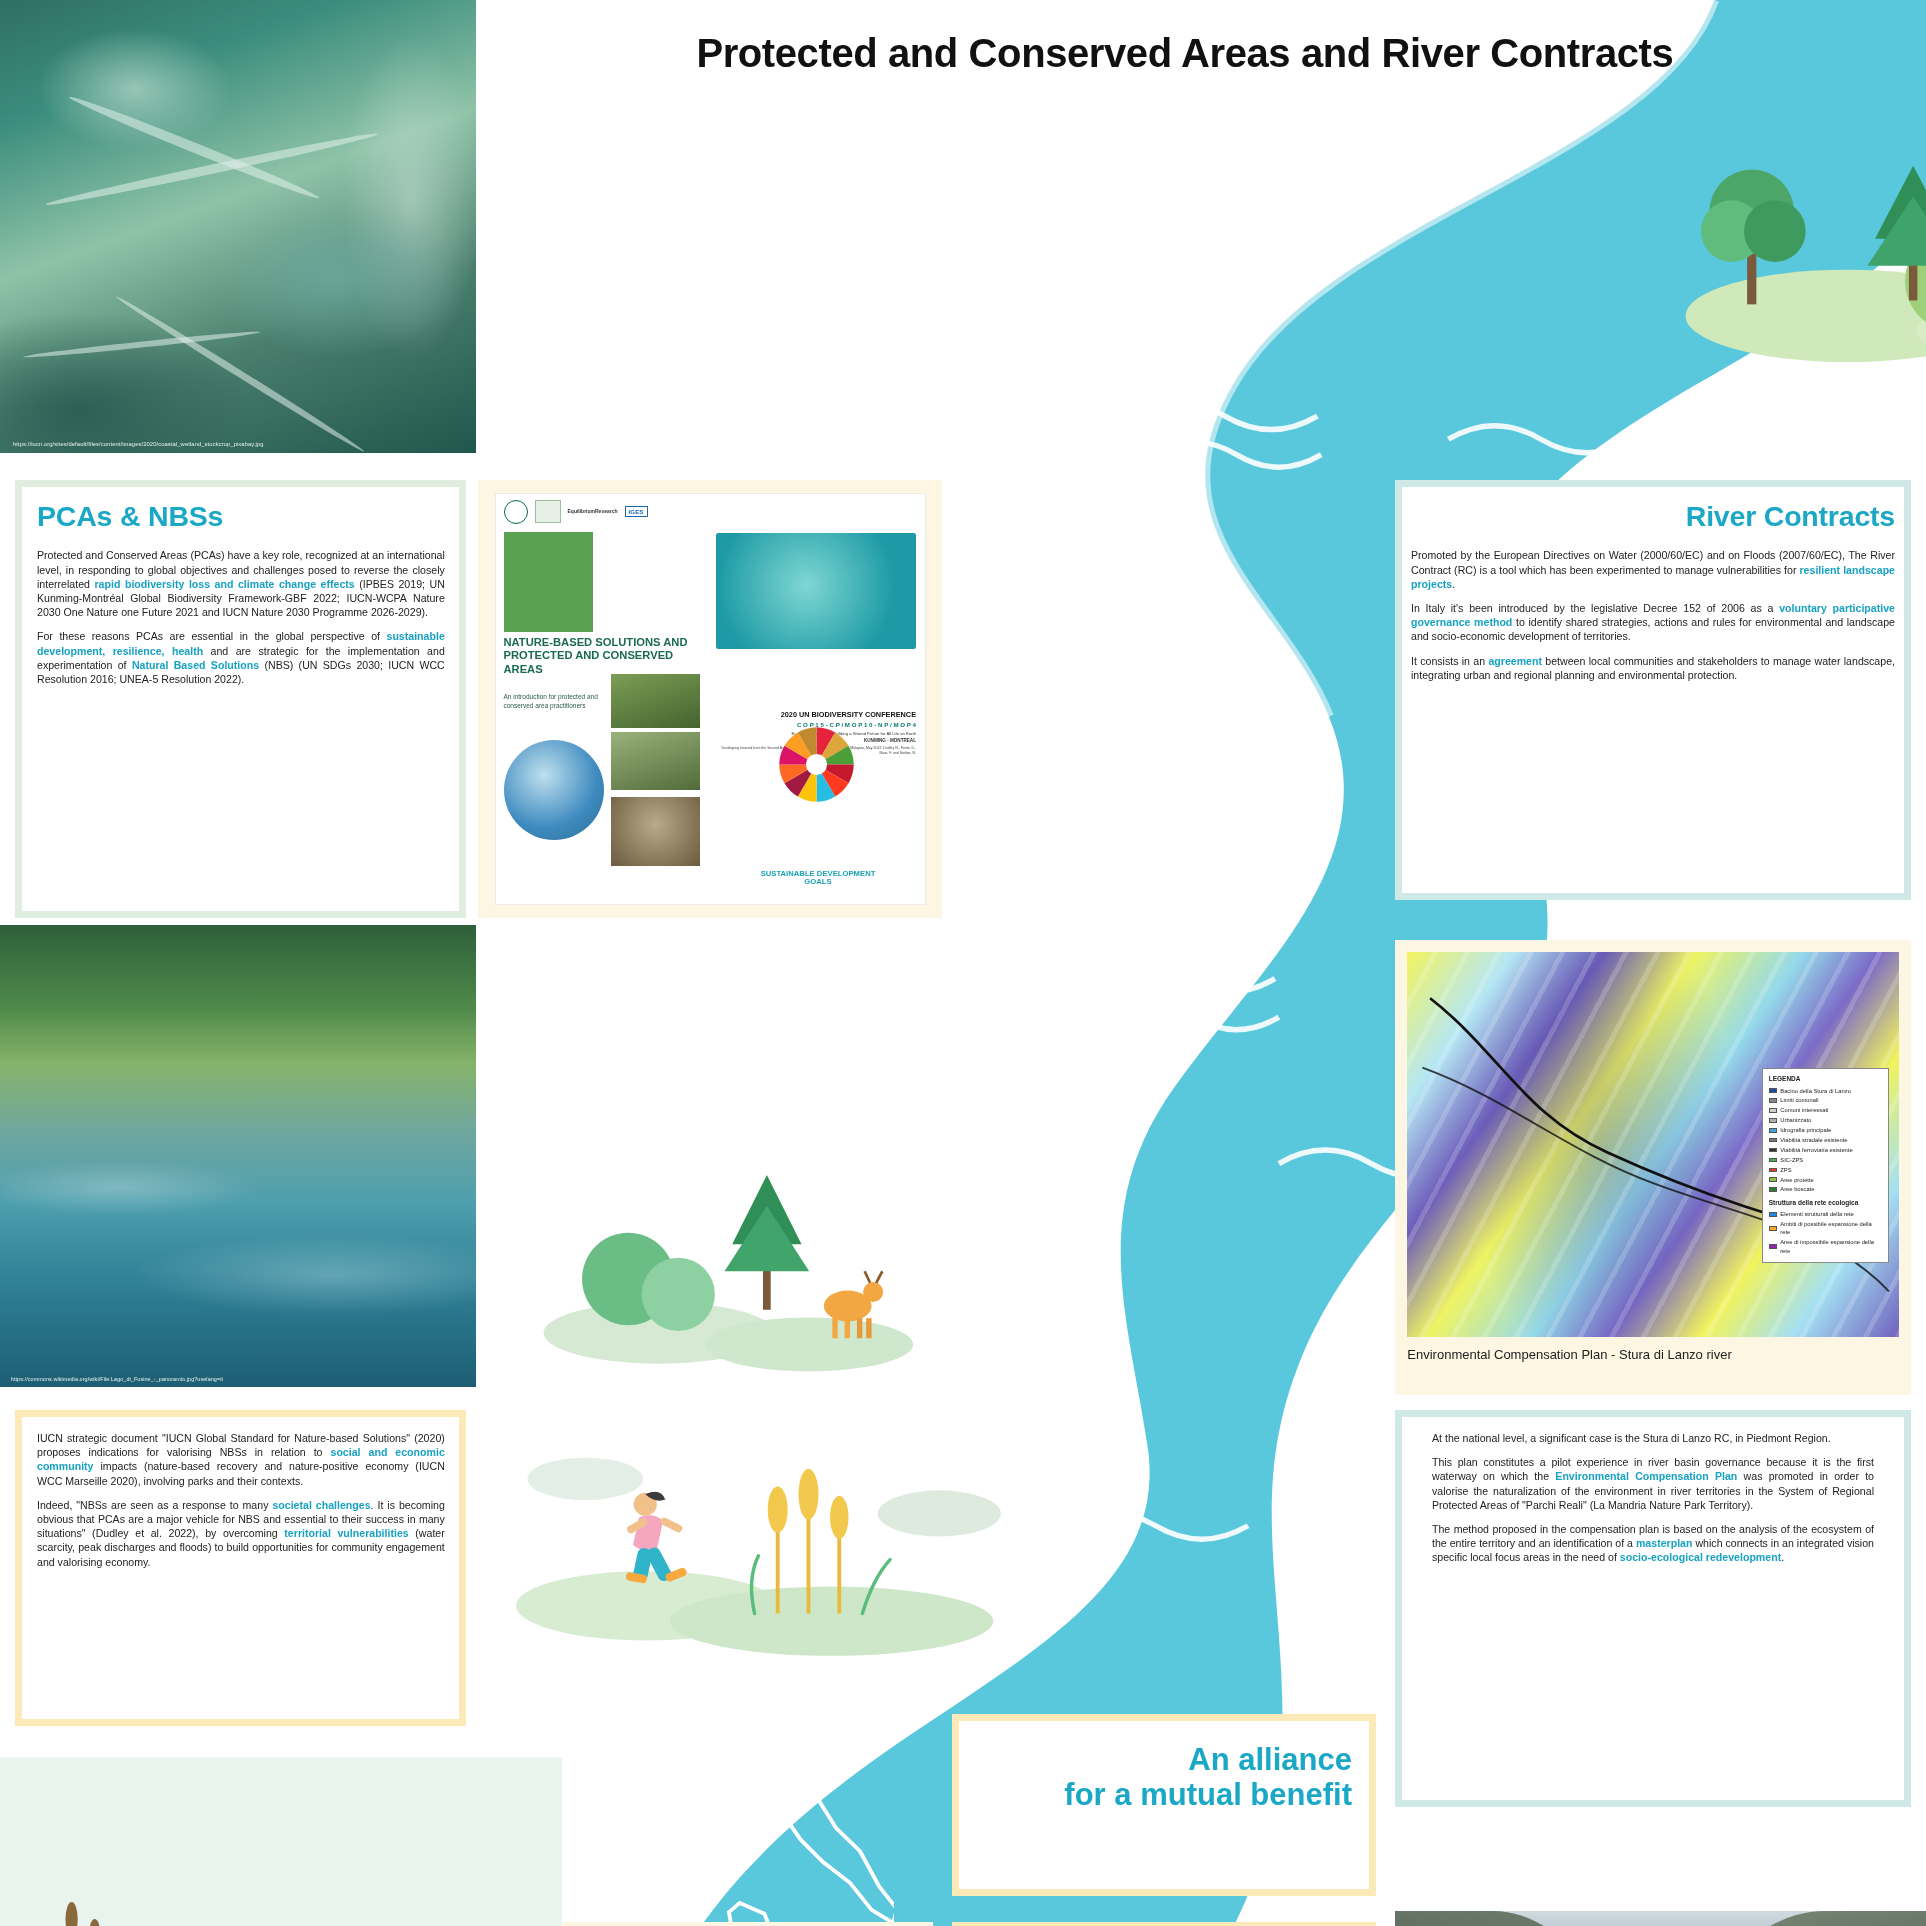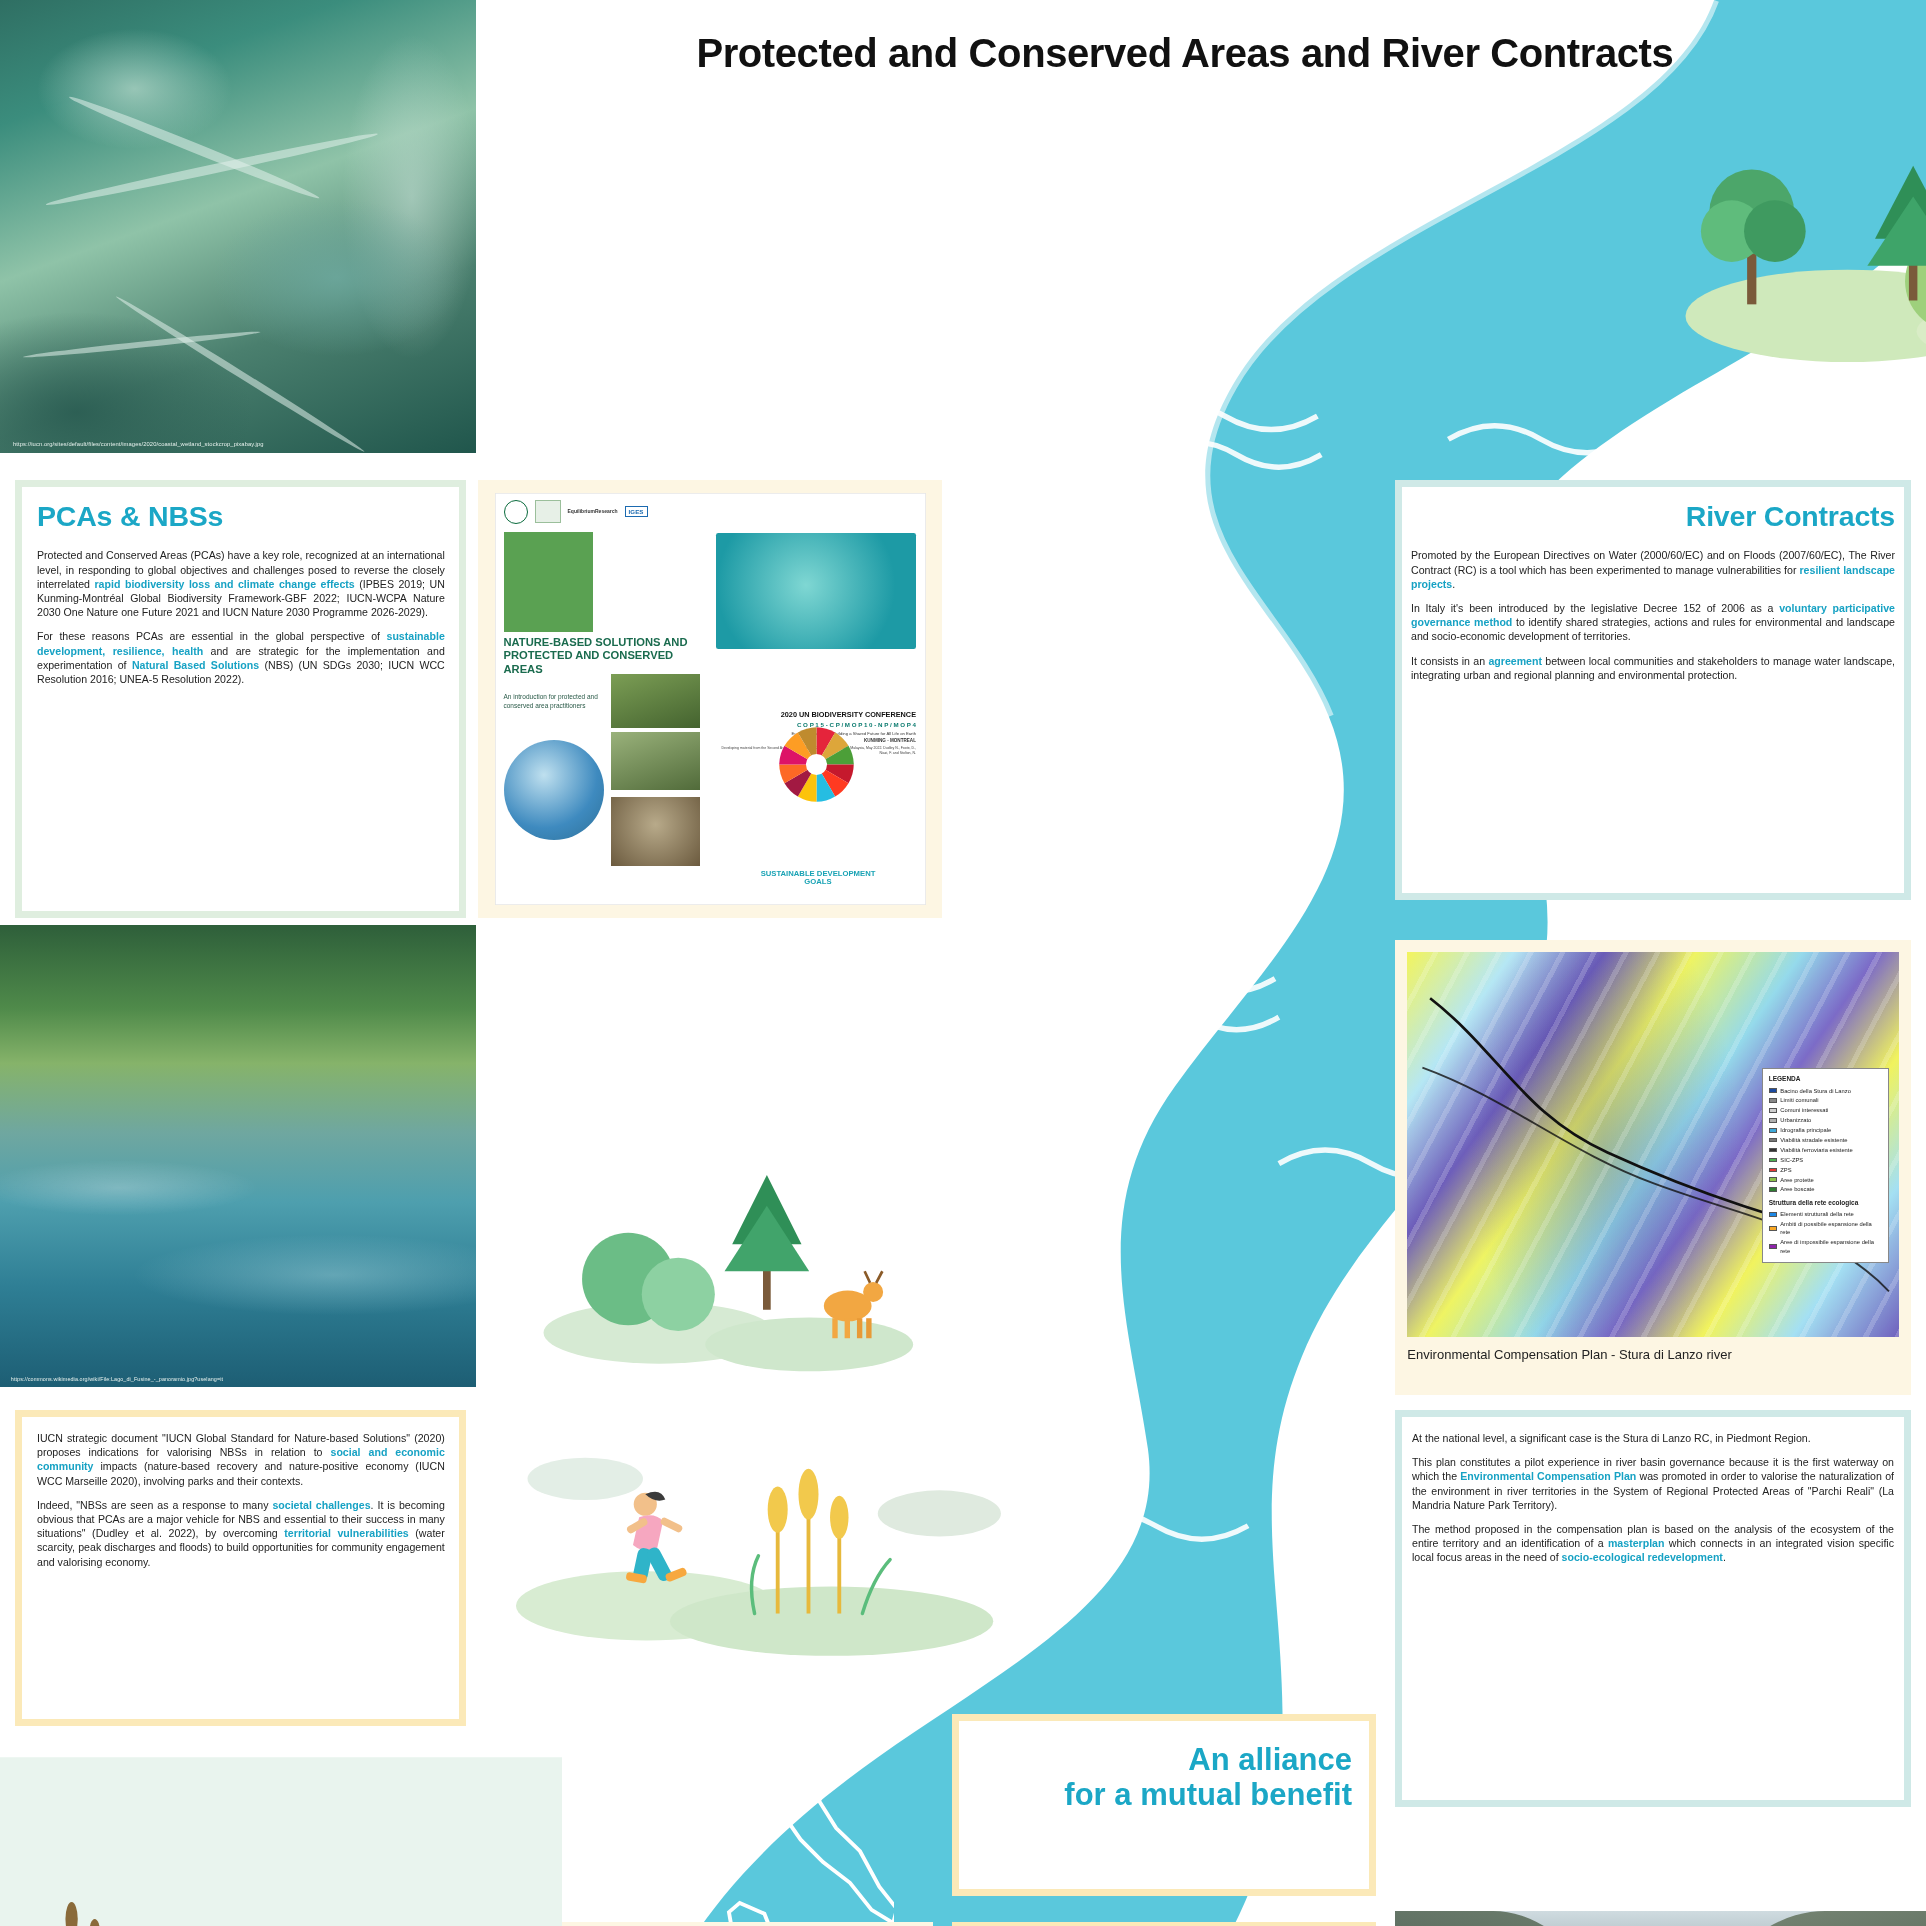--- a/index.html
+++ b/index.html
@@ -418,21 +418,21 @@
       <ellipse cx="840" cy="250" rx="26" ry="66"></ellipse>
       <ellipse cx="920" cy="310" rx="24" ry="56"></ellipse>
     </g>
     <g stroke="#5bbd7c" stroke-width="9" fill="none" stroke-linecap="round">
       <path d="M700,560 q-20,-90 10,-150"></path>
       <path d="M980,560 q28,-92 72,-140"></path>
     </g>
   </svg>
 
   <div class="card card-bg-white card-border-tealpale" style="left:1395px; top:1410px; width:516px; height:397px;">
-    <div style="padding:14px 10px;">
+    <div style="padding:14px 30px;">
       <p class="body">At the national level, a significant case is the Stura di Lanzo RC, in Piedmont Region.</p>
       <p class="body"><span>This plan constitutes a pilot experience in river basin governance because it is the first waterway on which the </span><span class="hl-teal">Environmental Compensation Plan</span><span> was promoted in order to valorise the naturalization of the environment in river territories in the System of Regional Protected Areas of "Parchi Reali" (La Mandria Nature Park Territory).</span></p>
       <p class="body"><span>The method proposed in the compensation plan is based on the analysis of the ecosystem of the entire territory and an identification of a </span><span class="hl-teal">masterplan</span><span> which connects in an integrated vision specific local focus areas in the need of </span><span class="hl-teal">socio-ecological redevelopment</span><span>.</span></p>
     </div>
   </div>
 
   <div class="card card-bg-white card-border-cream" style="left:952px; top:1714px; width:424px; height:182px;">
     <div style="padding:21px 17px;">
       <div class="alliance-title">An alliance</div>
       <div class="alliance-title">for a mutual benefit</div>

